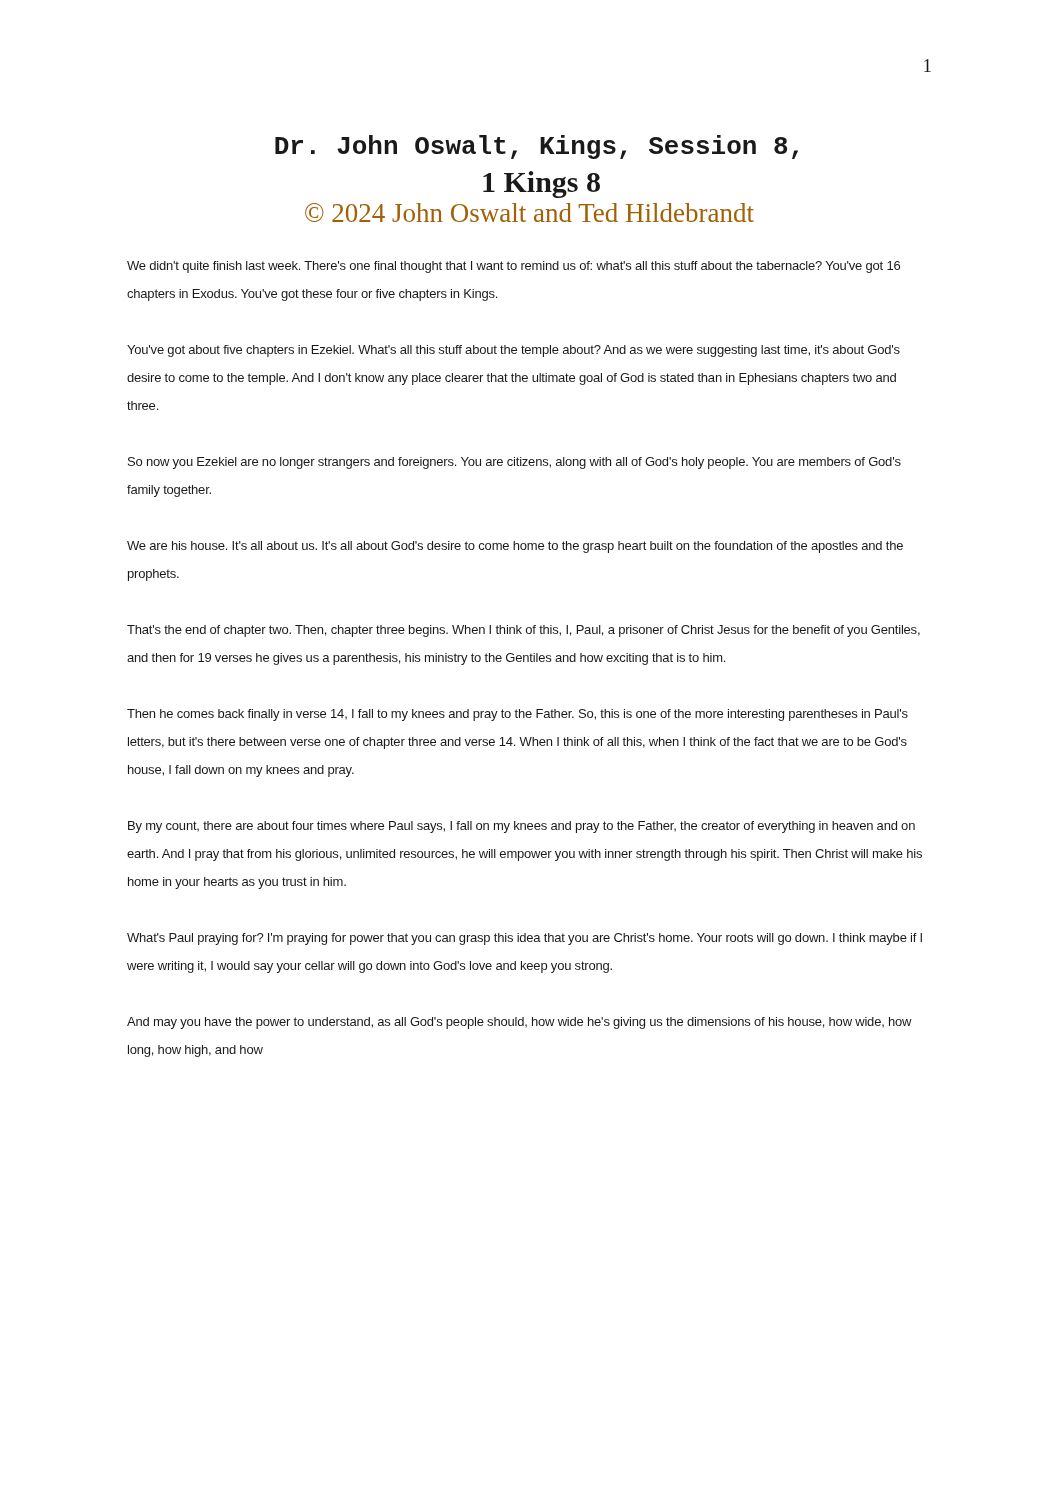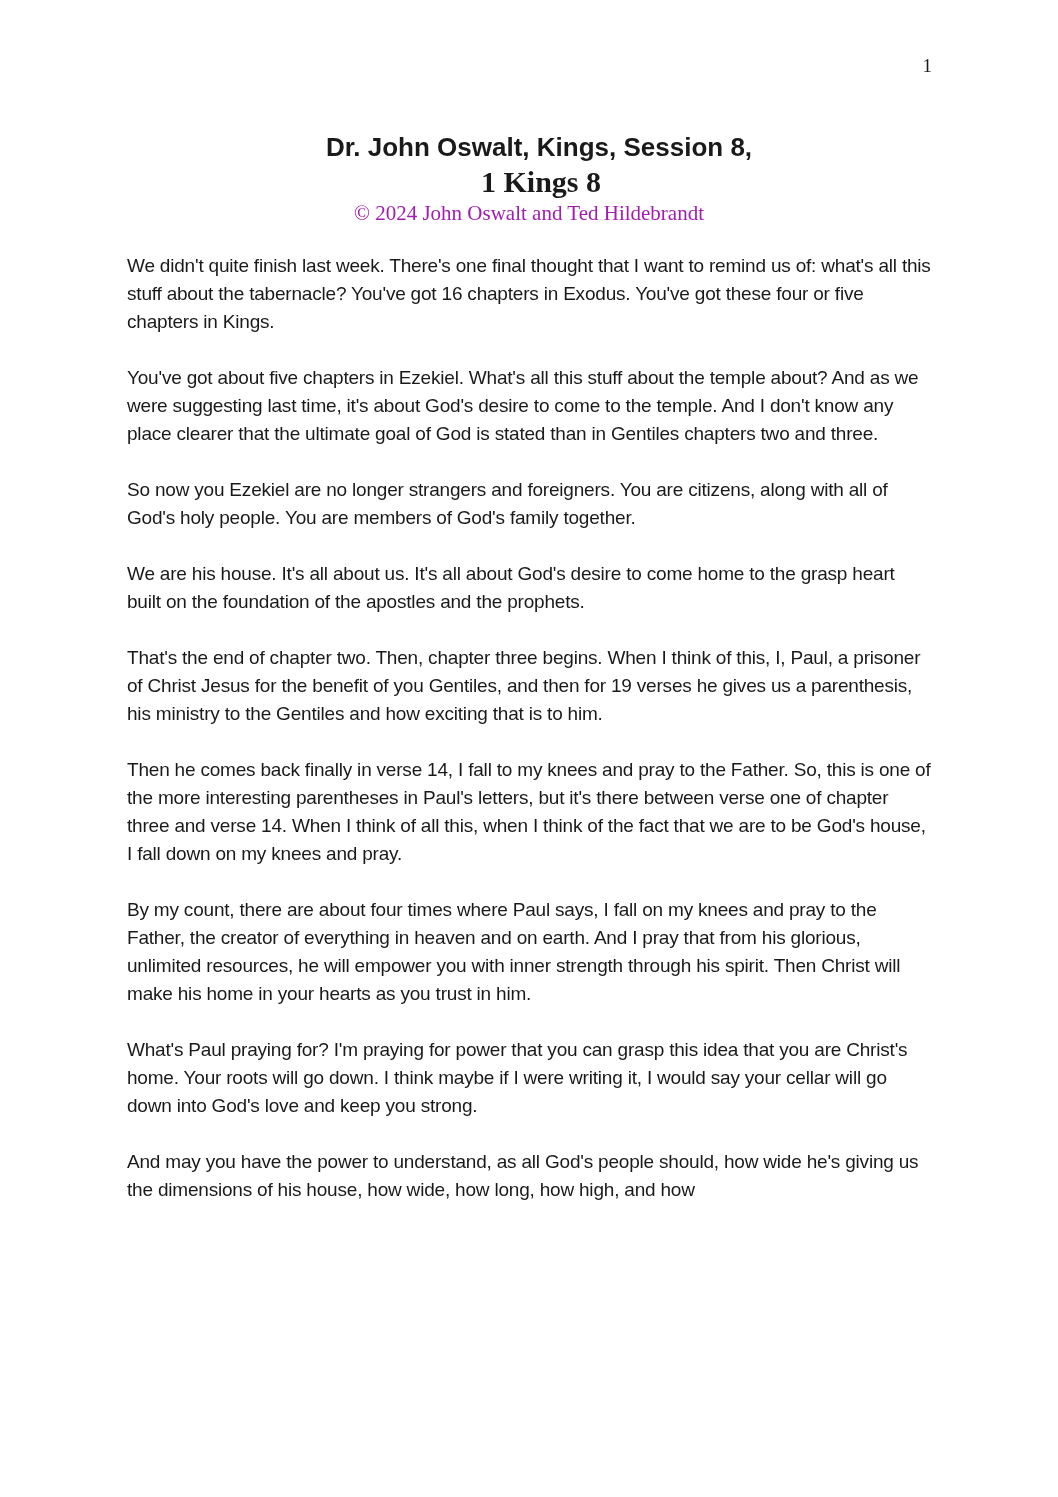--- a/index.html
+++ b/index.html
@@ -23,51 +23,51 @@
     right: 126px;
     font-family: "Liberation Serif", serif;
     font-size: 19px;
     color: #1a1a1a;
   }
   .doc-header {
     padding-top: 130px;
     text-align: center;
   }
   .doc-title-line1 {
-    font-family: Liberation Sans, sans-serif;
+    font-family: Liberation Mono, monospace;
     font-weight: bold;
     font-size: 26px;
     line-height: 34px;
     color: #1a1a1a;
     margin: 0;
     padding-left: 20px;
   }
   .doc-title-line2 {
     font-family: "Liberation Serif", serif;
     font-weight: bold;
     font-size: 30px;
     line-height: 36px;
     color: #1a1a1a;
     margin: 0;
     padding-left: 24px;
   }
   .doc-copyright {
     font-family: "Liberation Serif", serif;
-    font-size: 21px;
+    font-size: 27px;
     line-height: 26px;
-    color: #a21caf;
+    color: #a16207;
     margin: 0;
   }
   .doc-body {
     padding: 26px 126px 0 127px;
   }
   .doc-body p {
     margin: 0 0 28px 0;
     font-family: "Liberation Sans", sans-serif;
-    font-size: 19px;
+    font-size: 13px;
     line-height: 28px;
     letter-spacing: -0.2px;
     color: #1a1a1a;
     text-align: left;
   }
 </style>
 </head>
 <body>
 
 <div class="page">
@@ -75,21 +75,21 @@
   <div class="page-number">1</div>
 
   <div class="doc-header">
     <h1 class="doc-title-line1">Dr. John Oswalt, Kings, Session 8,</h1>
     <h2 class="doc-title-line2">1 Kings 8</h2>
     <div class="doc-copyright">© 2024 John Oswalt and Ted Hildebrandt</div>
   </div>
 
   <div class="doc-body">
     <p>We didn't quite finish last week. There's one final thought that I want to remind us of: what's all this stuff about the tabernacle? You've got 16 chapters in Exodus. You've got these four or five chapters in Kings.</p>
-    <p>You've got about five chapters in Ezekiel. What's all this stuff about the temple about? And as we were suggesting last time, it's about God's desire to come to the temple. And I don't know any place clearer that the ultimate goal of God is stated than in Gentiles chapters two and three.</p>
+    <p>You've got about five chapters in Ezekiel. What's all this stuff about the temple about? And as we were suggesting last time, it's about God's desire to come to the temple. And I don't know any place clearer that the ultimate goal of God is stated than in Ephesians chapters two and three.</p>
     <p>So now you Ezekiel are no longer strangers and foreigners. You are citizens, along with all of God's holy people. You are members of God's family together.</p>
     <p>We are his house. It's all about us. It's all about God's desire to come home to the grasp heart built on the foundation of the apostles and the prophets.</p>
     <p>That's the end of chapter two. Then, chapter three begins. When I think of this, I, Paul, a prisoner of Christ Jesus for the benefit of you Gentiles, and then for 19 verses he gives us a parenthesis, his ministry to the Gentiles and how exciting that is to him.</p>
     <p>Then he comes back finally in verse 14, I fall to my knees and pray to the Father. So, this is one of the more interesting parentheses in Paul's letters, but it's there between verse one of chapter three and verse 14. When I think of all this, when I think of the fact that we are to be God's house, I fall down on my knees and pray.</p>
     <p>By my count, there are about four times where Paul says, I fall on my knees and pray to the Father, the creator of everything in heaven and on earth. And I pray that from his glorious, unlimited resources, he will empower you with inner strength through his spirit. Then Christ will make his home in your hearts as you trust in him.</p>
     <p>What's Paul praying for? I'm praying for power that you can grasp this idea that you are Christ's home. Your roots will go down. I think maybe if I were writing it, I would say your cellar will go down into God's love and keep you strong.</p>
     <p>And may you have the power to understand, as all God's people should, how wide he's giving us the dimensions of his house, how wide, how long, how high, and how</p>
   </div>
 
 </div>

